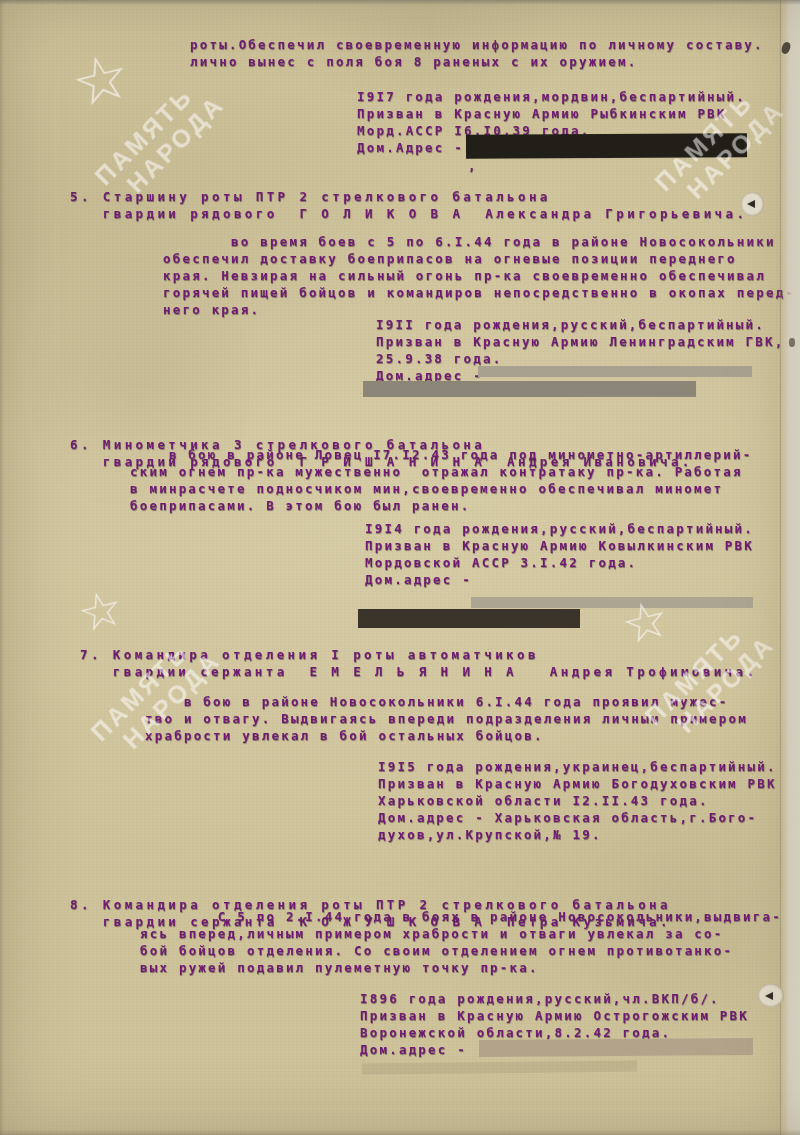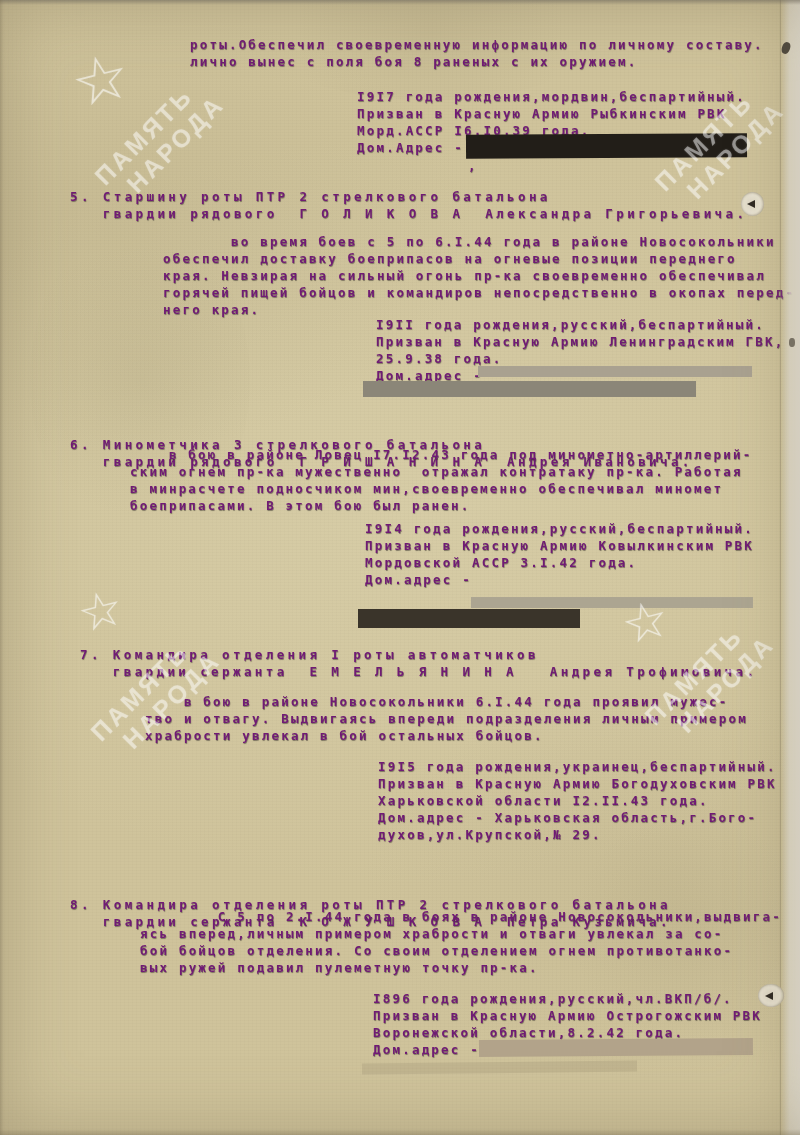--- a/index.html
+++ b/index.html
@@ -128,31 +128,31 @@
 <div>
   <div class="txt head" style="left:80px;top:646px">7. Командира отделения I роты автоматчиков
    гвардии сержанта  Е М Е Л Ь Я Н И Н А   Андрея Трофимовича.</div>
   <div class="txt" style="left:145px;top:693px">    в бою в районе Новосокольники 6.I.44 года проявил мужес-
 тво и отвагу. Выдвигаясь впереди подразделения личным примером
 храбрости увлекал в бой остальных бойцов.</div>
   <div class="txt" style="left:378px;top:758px">I9I5 года рождения,украинец,беспартийный.
 Призван в Красную Армию Богодуховским РВК
 Харьковской области I2.II.43 года.
 Дом.адрес - Харьковская область,г.Бого-
-духов,ул.Крупской,№ 29.</div>
+духов,ул.Крупской,№ 19.</div>
 </div>
 
 <div>
   <div class="txt head" style="left:70px;top:896px">8. Командира отделения роты ПТР 2 стрелкового батальона
    гвардии сержанта  К О Ж У Ш К О В А  Петра Кузьмича.</div>
   <div class="txt" style="left:140px;top:908px">        С 5 по 2.I.44 года в боях в районе Новосокольники,выдвига-
 ясь вперед,личным примером храбрости и отваги увлекал за со-
 бой бойцов отделения. Со своим отделением огнем противотанко-
 вых ружей подавил пулеметную точку пр-ка.</div>
-  <div class="txt" style="left:373px;top:990px">I896 года рождения,русский,чл.ВКП/б/.
+  <div class="txt" style="left:360px;top:990px">I896 года рождения,русский,чл.ВКП/б/.
 Призван в Красную Армию Острогожским РВК
 Воронежской области,8.2.42 года.
 Дом.адрес -</div>
   <div class="bar bar-1896-a"></div>
   <div class="bar bar-1896-b"></div>
 </div>
 
 <div class="star star-1">☆</div>
 <div class="star star-2">☆</div>
 <div class="star star-3">☆</div>

